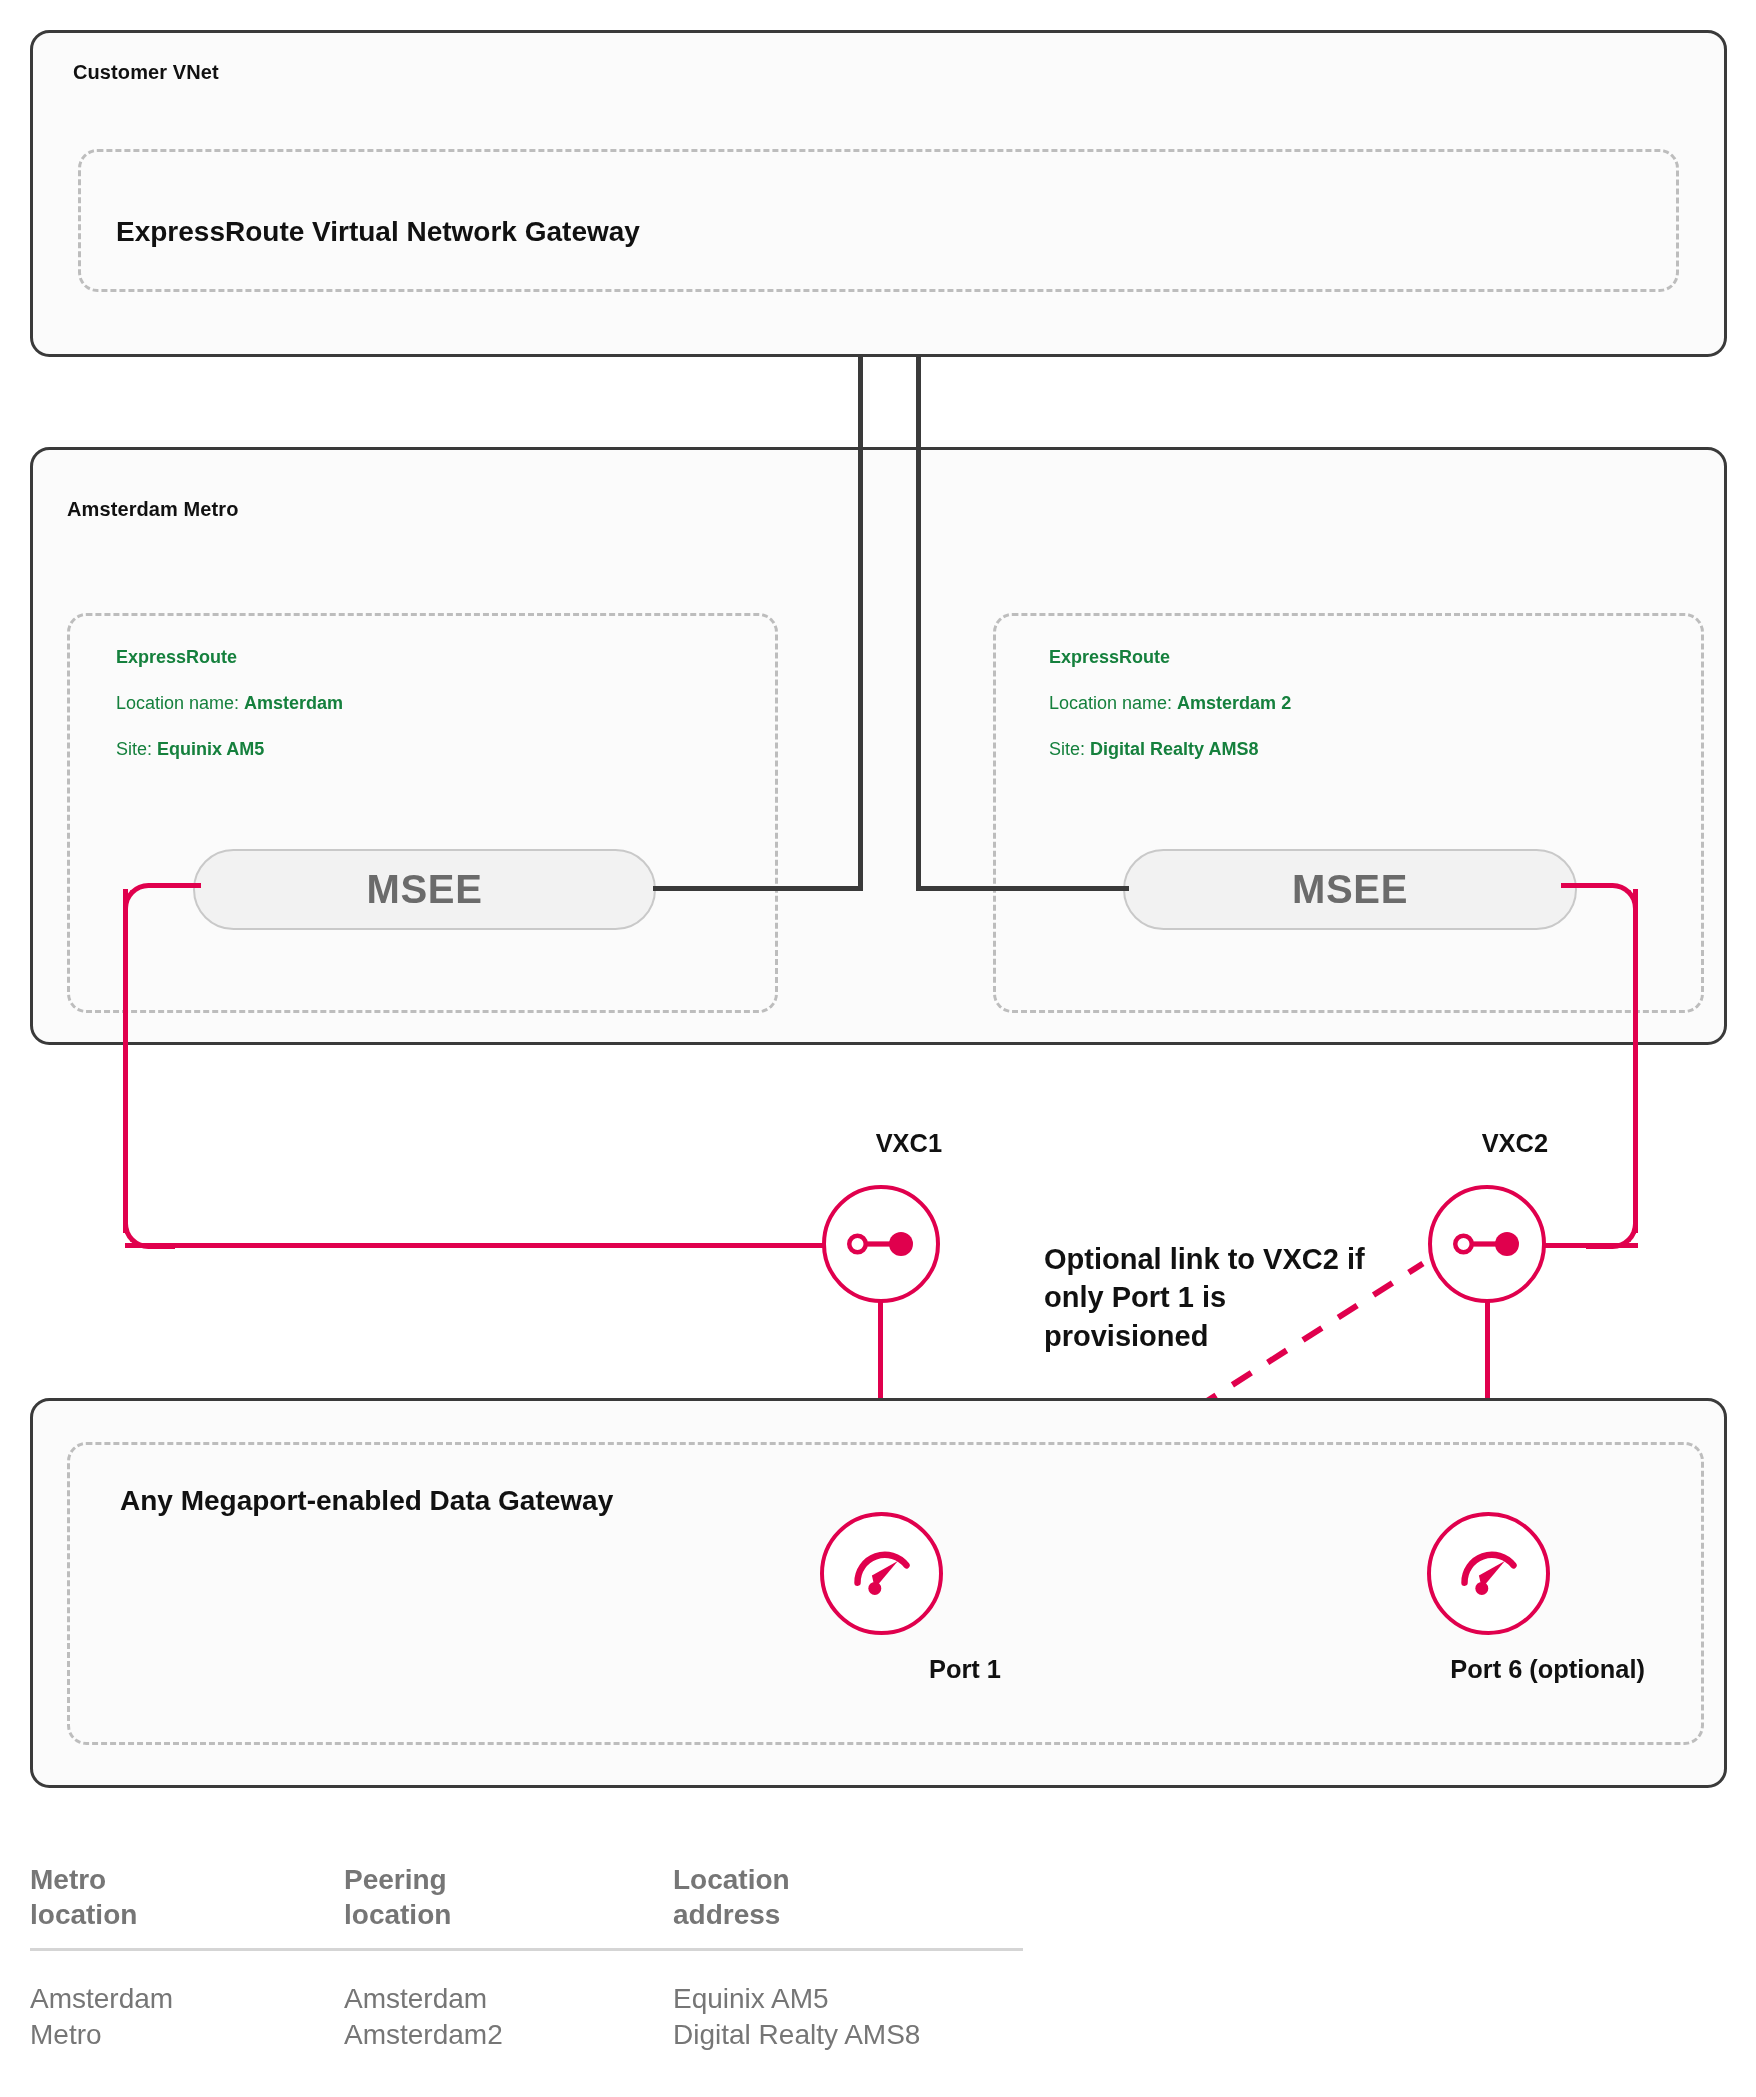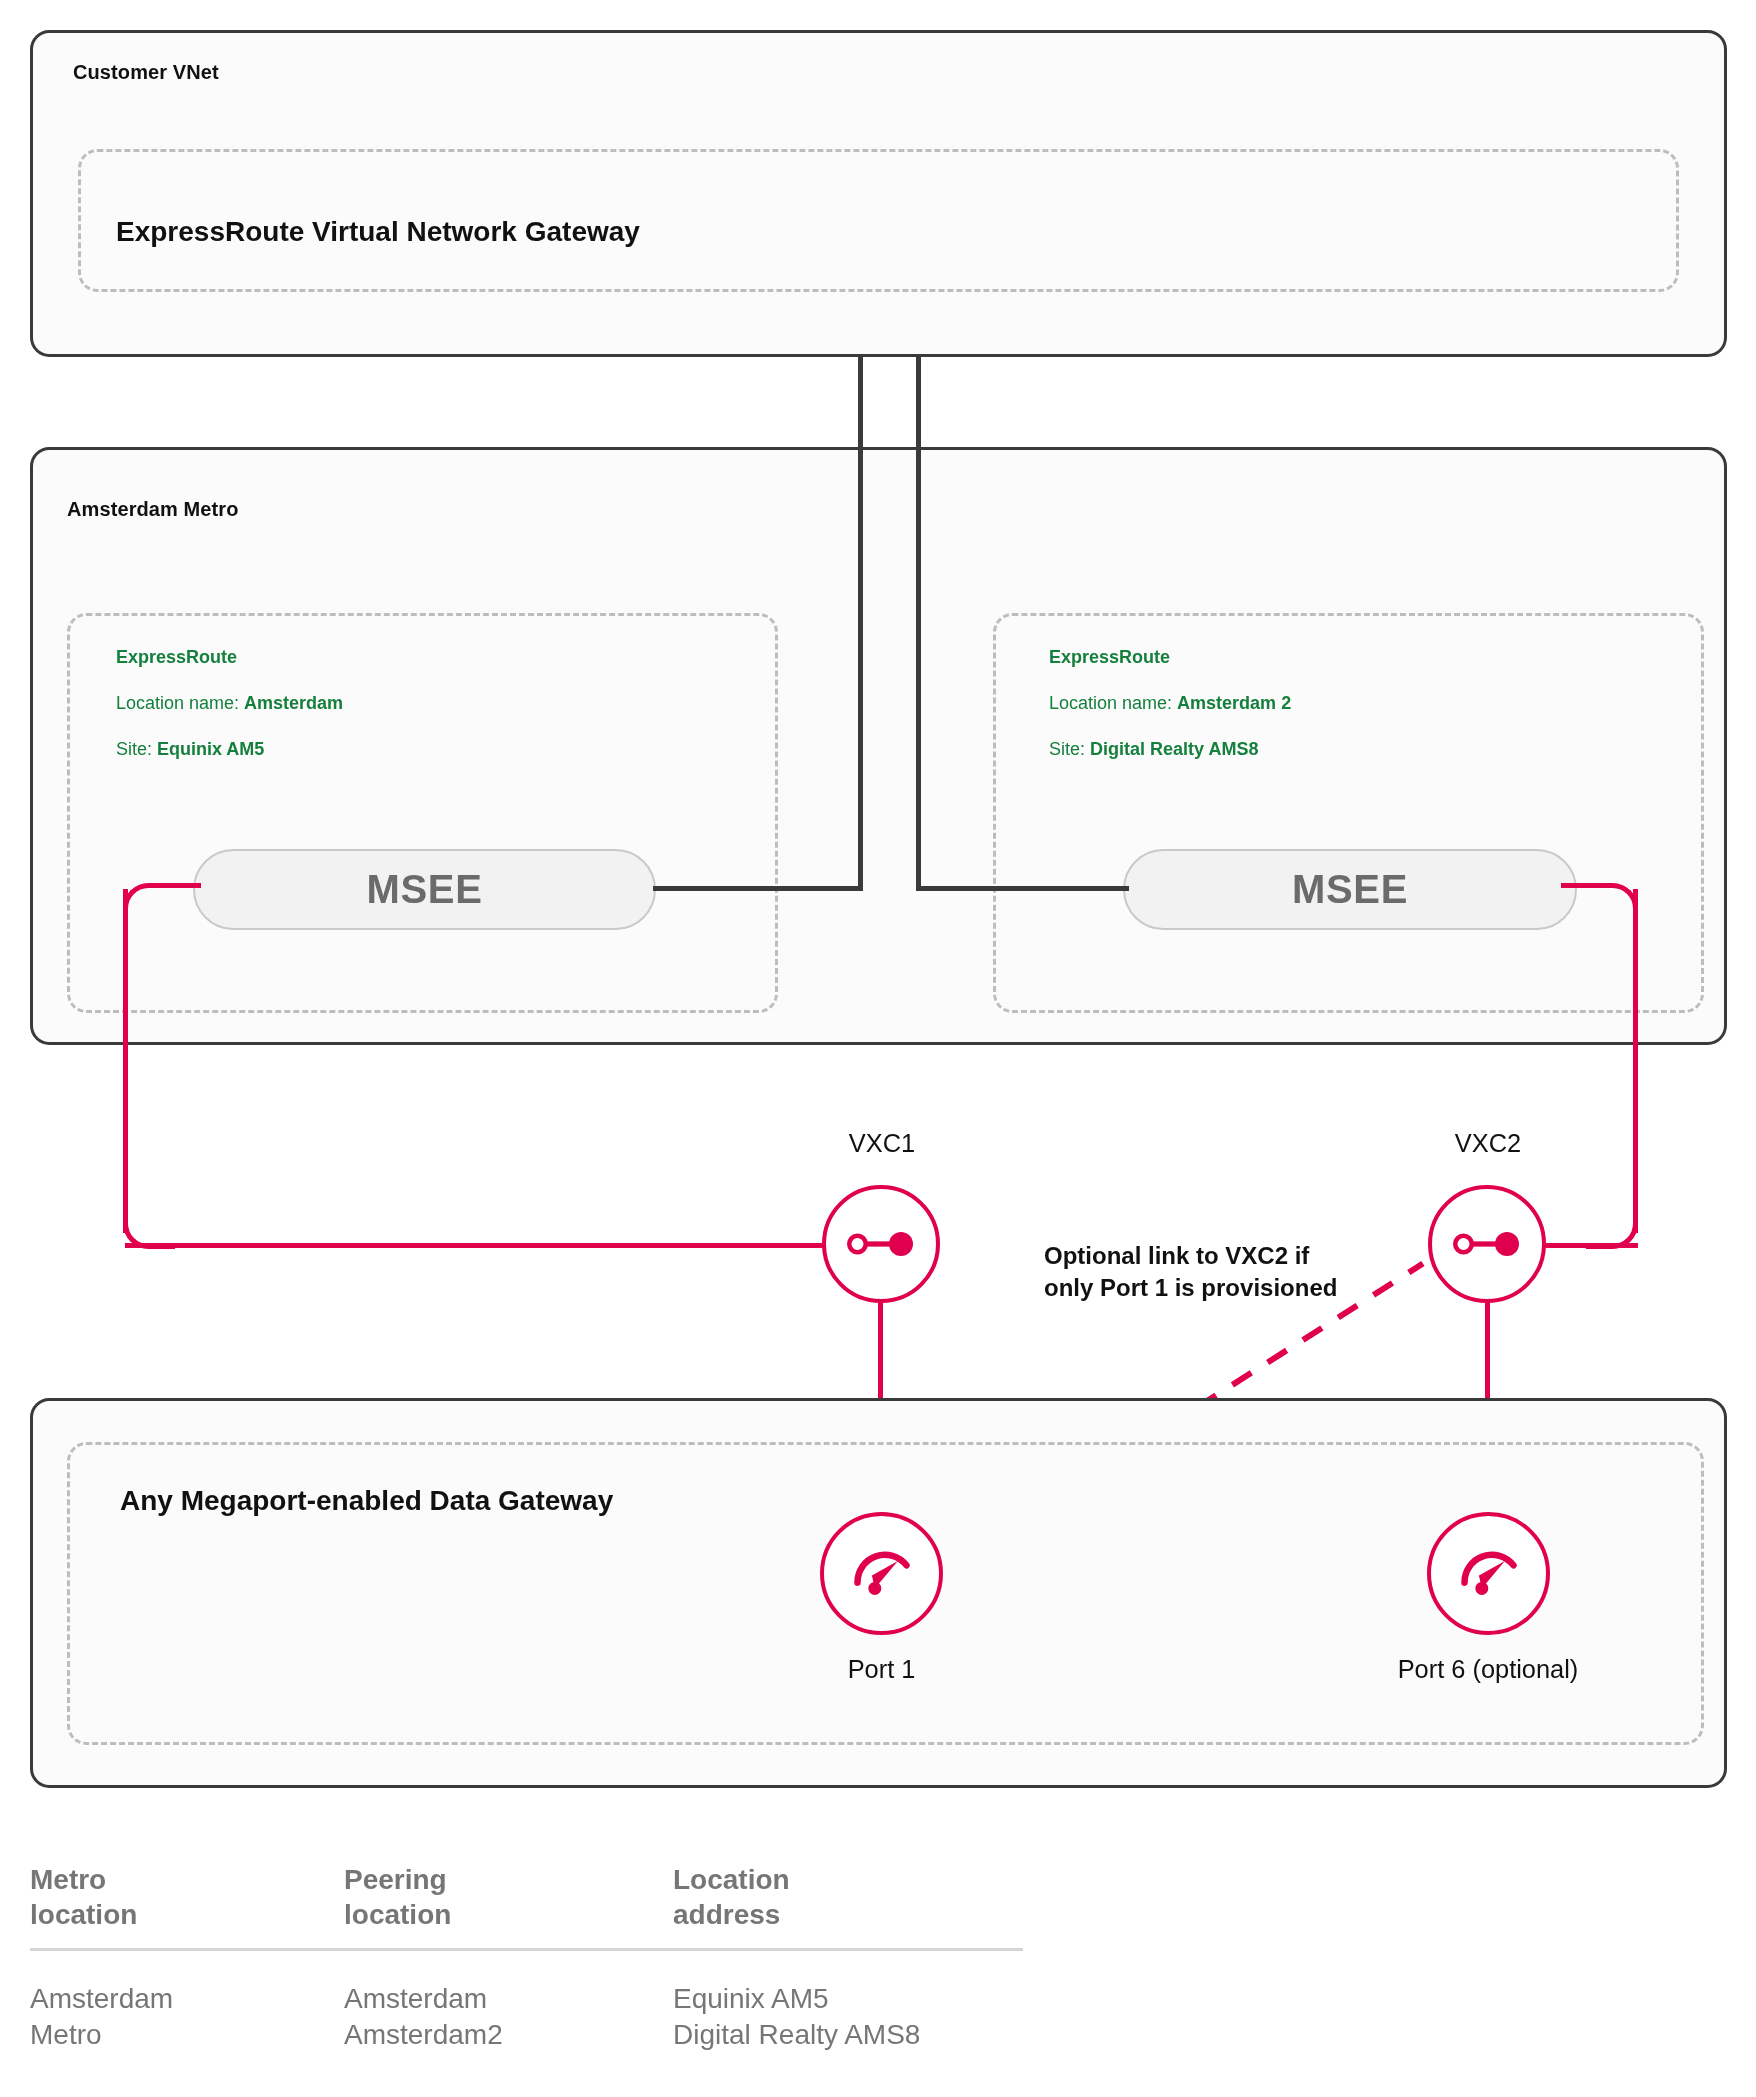--- a/index.html
+++ b/index.html
@@ -102,29 +102,29 @@
     border-radius: 50%;
     background: #ffffff;
     box-sizing: border-box;
     display: flex;
     align-items: center;
     justify-content: center;
   }
   .node-label {
     position: absolute;
     font-size: 25.4px;
-    font-weight: normal;
-    color: #111111;
-    text-align: center;
+    font-weight: bold;
+    color: #111111;
+    text-align: right;
     white-space: nowrap;
   }
 
   .annot {
     position: absolute;
-    font-size: 24px;
+    font-size: 29px;
     font-weight: bold;
     line-height: 1.32;
     color: #111111;
   }
 
   
   .tbl {
     position: absolute;
     left: 30px;
     top: 1862px;

